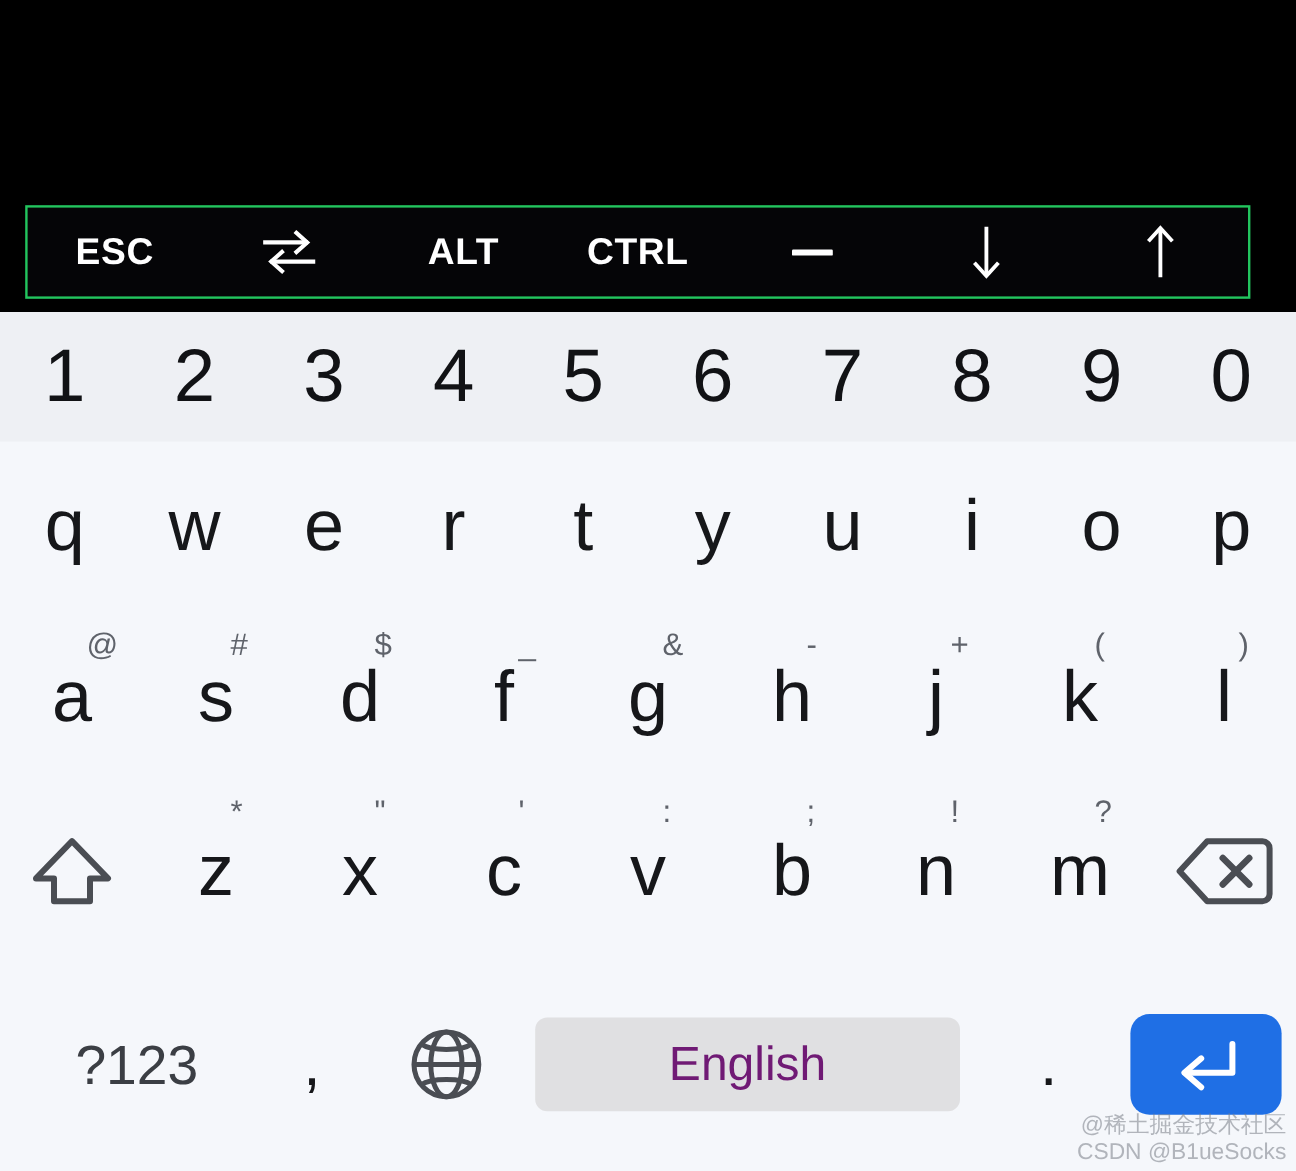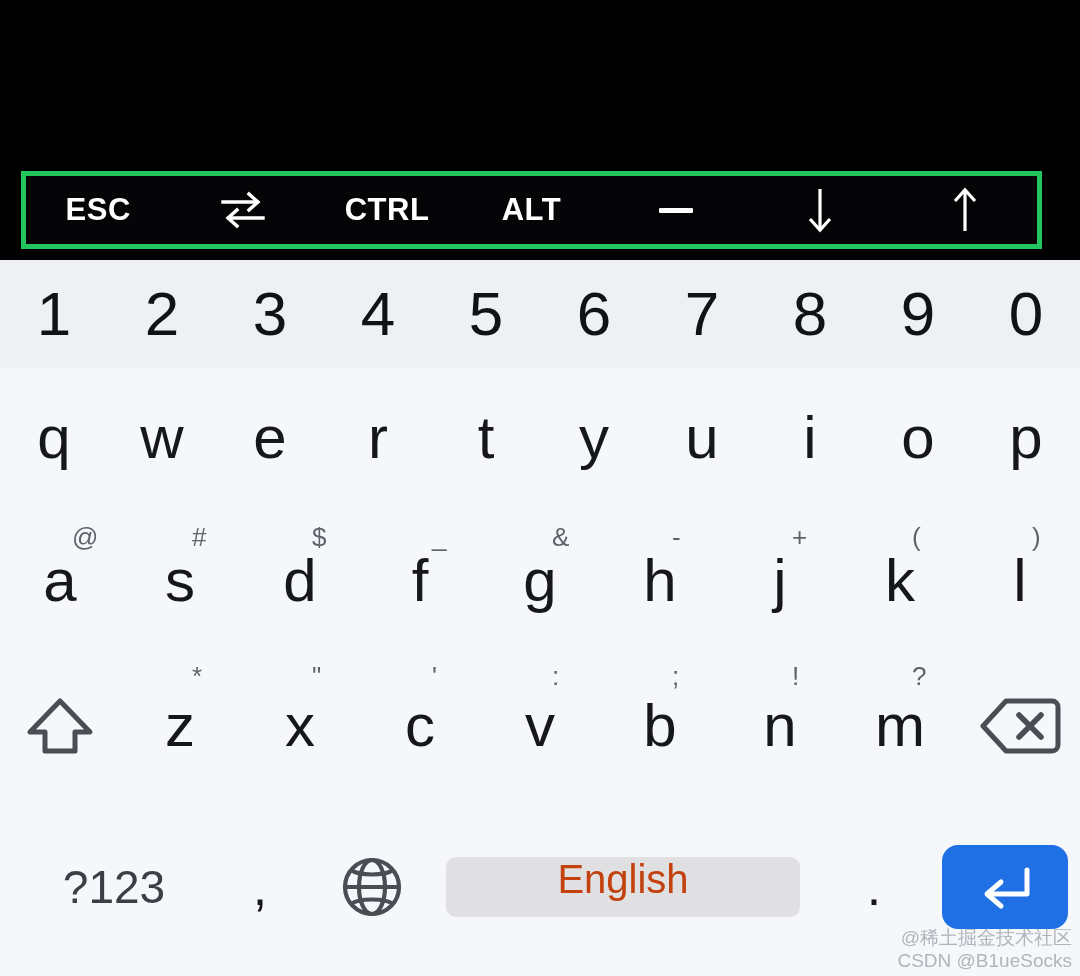--- a/index.html
+++ b/index.html
@@ -38,21 +38,21 @@
     height: 95px;
     background: #000000;
   }
   .toolbar {
     position: absolute;
     left: 21px;
     top: 6px;
     width: 1021px;
     height: 78px;
     box-sizing: border-box;
-    border: 5px solid #22c55e;
+    border: 2px solid #22c55e;
     background: #050507;
     display: flex;
     align-items: center;
   }
   .tb-key {
     flex: 1 1 0;
     height: 100%;
     display: flex;
     align-items: center;
     justify-content: center;
@@ -146,26 +146,27 @@
   .row-bottom .k-comma .main { font-size: 52px; }
   .row-bottom .k-globe {
     flex: 0 0 112px;
   }
   .row-bottom .k-space {
     flex: 1 1 auto;
     padding: 0 18px;
   }
   .spacebar {
     width: 100%;
-    height: 60px;
+    height: 78px;
     background: #e0e0e2;
     border-radius: 10px;
     display: flex;
+    align-items: center;
     justify-content: center;
-    color: #c2410c;
+    color: #701a75;
     font-size: 40px;
   }
   .row-bottom .k-period {
     flex: 0 0 112px;
   }
   .row-bottom .k-period .main { font-size: 52px; }
   .row-bottom .k-enter {
     flex: 0 0 150px;
     justify-content: center;
   }
@@ -213,25 +214,25 @@
               <line x1="4" y1="13" x2="38" y2="13"></line>
               <polyline points="30,5 39,13 30,21" stroke-linejoin="miter"></polyline>
               <line x1="44" y1="29" x2="10" y2="29"></line>
               <polyline points="18,21 9,29 18,37" stroke-linejoin="miter"></polyline>
             </g>
           </svg>
         </span>
       </div>
 
       <div class="tb-key">
+        <span>ALT</span>
+      </div>
+
+      <div class="tb-key">
         <span>CTRL</span>
-      </div>
-
-      <div class="tb-key">
-        <span>ALT</span>
       </div>
 
       <div class="tb-key">
         <span class="glyph-dash"></span>
       </div>
 
       <div class="tb-key icon-key">
         <span>
           <svg width="34" height="50" viewBox="0 0 34 50">
             <g stroke="#ffffff" stroke-width="3.2" fill="none">

